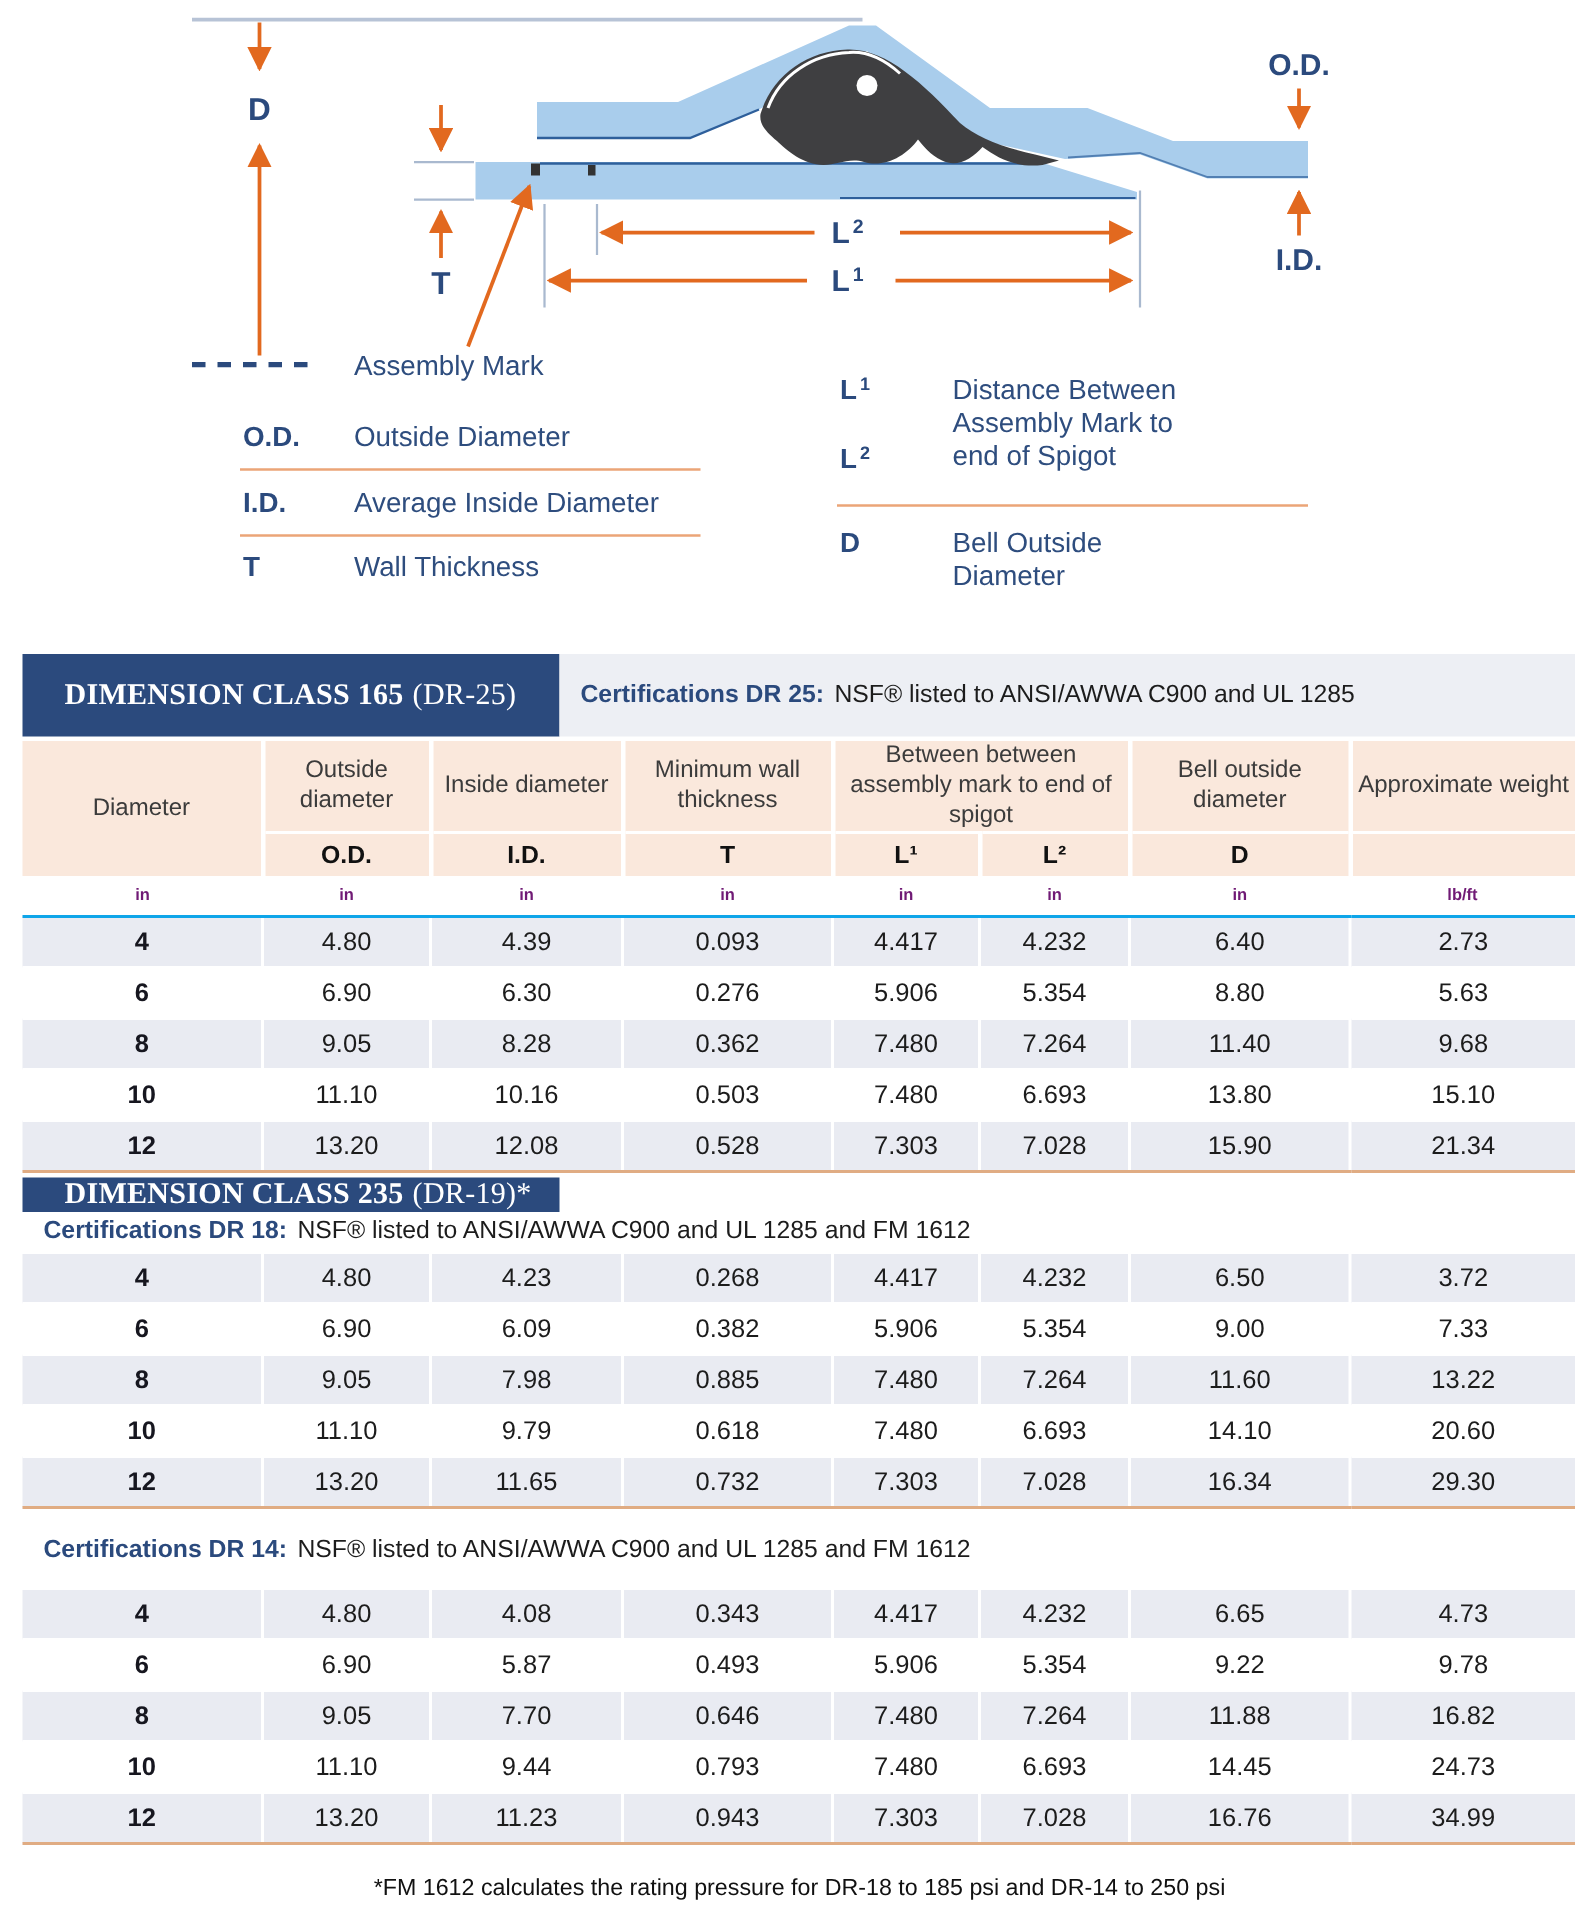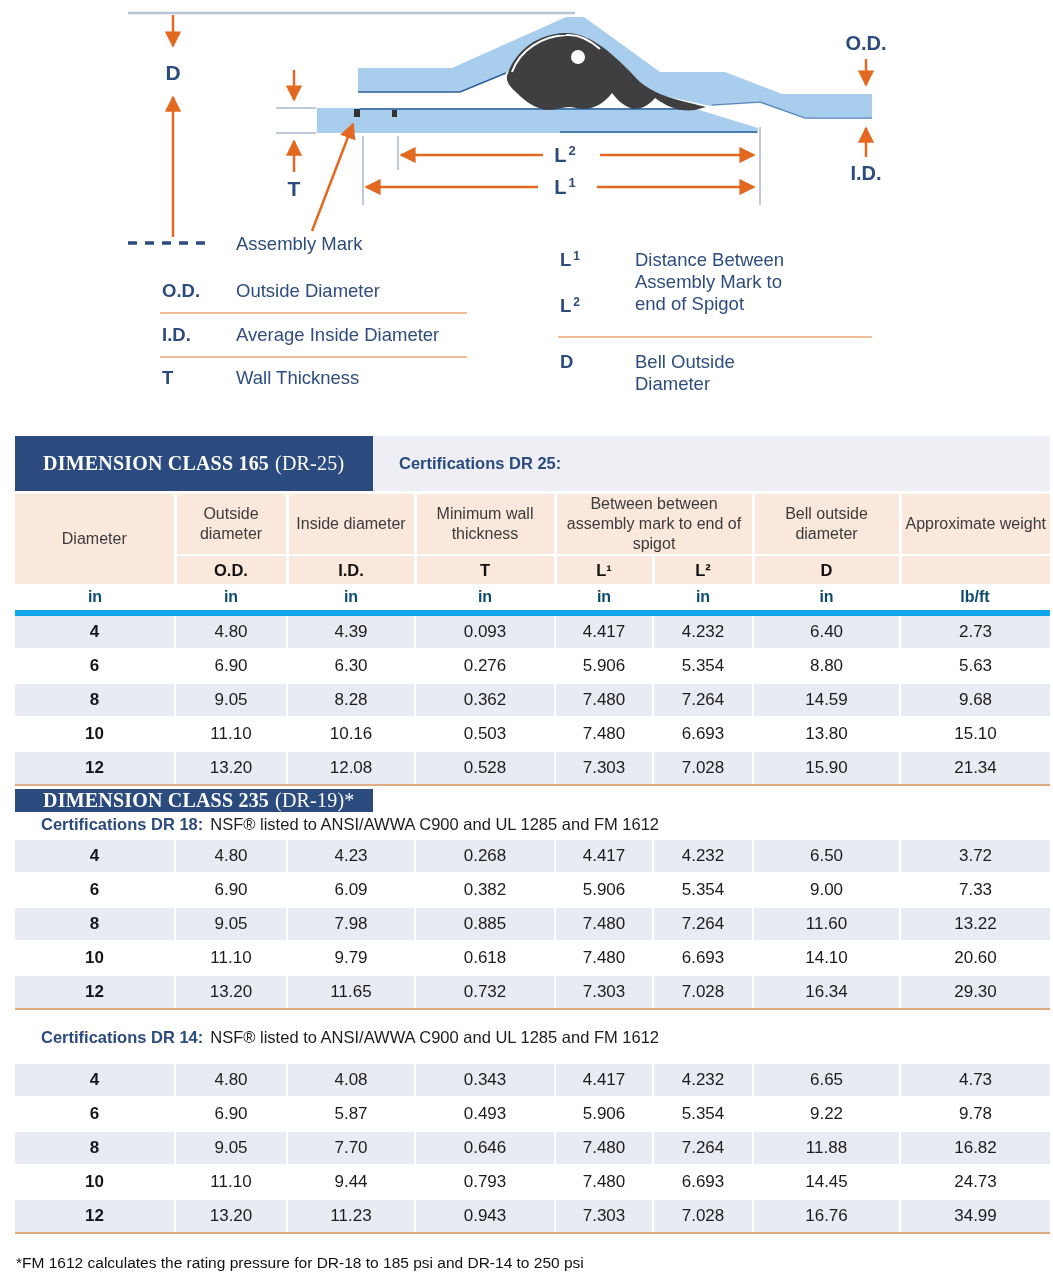--- a/index.html
+++ b/index.html
@@ -7,41 +7,41 @@
   .diagram-wrap{width:1053px;height:436px;}
   .tables{margin-left:15px;width:1035px;}
 
   
   .bar{display:flex;align-items:stretch;}
   .bar .title-box{background:#2b4a7d;color:#fff;width:358px;display:flex;align-items:center;
       padding-left:28px;box-sizing:border-box;font-size:20px;font-weight:bold;letter-spacing:.2px;font-family:Liberation Serif, serif;}
   .bar .title-box .light{font-weight:normal;margin-left:6px;}
   .bar.first{height:55px;}
   .bar.compact{height:48px;margin-top:3px;flex-direction:column;}
-  .bar .cert{flex:1;display:flex;align-items:center;padding-left:26px;font-size:16.5px;color:#1c1c1c;}
+  .bar .cert{flex:1;display:flex;align-items:center;padding-left:14px;font-size:16.5px;color:#1c1c1c;}
   .bar.first .cert{background:#edeff4;}
   .cert .cert-label{color:#2b4a7d;font-weight:bold;margin-right:7px;white-space:nowrap;}
 
   
   table{border-collapse:collapse;table-layout:fixed;width:1035px;margin-top:3px;}
   th,td{padding:0;text-align:center;vertical-align:middle;}
   thead .group-row th{background:#fae8dc;font-weight:normal;color:#3b3b3b;font-size:16px;
       height:60px;line-height:1.25;border-left:3px solid #fff;}
   thead th.diam{border-left:none;font-size:16px;color:#3b3b3b;}
   thead .sym-row th{background:#fae8dc;color:#111;font-size:16.5px;font-weight:bold;height:28px;
       border-left:3px solid #fff;border-top:2px solid #fff;}
-  thead .unit-row td{background:#fff;color:#0c4a6e;font-weight:bold;font-size:16px;height:26px;
-      border-bottom:6px solid #0ea5e9;}
+  thead .unit-row td{background:#fff;color:#701a75;font-weight:bold;font-size:11px;height:26px;
+      border-bottom:2px solid #0ea5e9;}
   tbody td{height:32px;font-size:17px;color:#1c1c1c;border-left:2px solid #fff;border-bottom:2px solid #fff;}
   tbody td:first-child{font-weight:bold;border-left:none;color:#16161f;}
   tbody tr:nth-child(odd){background:#e9ebf2;}
   tbody tr:nth-child(even){background:#fff;}
   tbody tr:last-child td{border-bottom:2px solid #e0ac83;}
 
-  .footnote{margin:20px 0 0 1px;font-size:15.5px;color:#111;}
+  .footnote{margin:20px 0 0 1px;font-size:15.5px;color:#111;text-align:center;}
 </style>
 </head>
 <body>
 
 <div class="page">
 
   <div class="diagram-wrap">
   <svg width="1053" height="436" viewBox="0 0 1053 436" xmlns="http://www.w3.org/2000/svg">
     <defs>
       <marker id="arr" viewBox="0 0 10 10" refX="9" refY="5" markerWidth="6.5" markerHeight="6.5" orient="auto-start-reverse">
@@ -122,20 +122,21 @@
 
   <div class="tables">
 
     <div class="bar first">
       <div class="title-box">
         <span>DIMENSION CLASS 165</span>
         <span class="light">(DR-25)</span>
       </div>
       <div class="cert">
         <span class="cert-label">Certifications DR 25:</span>
+        <span>NSF® listed to ANSI/AWWA C900 and UL 1285</span>
       </div>
     </div>
 
     <table>
       <colgroup>
         <col style="width:160px">
           <col style="width:112px">
           <col style="width:128px">
           <col style="width:140px">
         <col style="width:98px">
@@ -194,21 +195,21 @@
             <td>8.80</td>
             <td>5.63</td>
           </tr>
           <tr>
             <td>8</td>
             <td>9.05</td>
             <td>8.28</td>
             <td>0.362</td>
             <td>7.480</td>
             <td>7.264</td>
-            <td>14.59</td>
+            <td>11.40</td>
             <td>9.68</td>
           </tr>
           <tr>
             <td>10</td>
             <td>11.10</td>
             <td>10.16</td>
             <td>0.503</td>
             <td>7.480</td>
             <td>6.693</td>
             <td>13.80</td>

